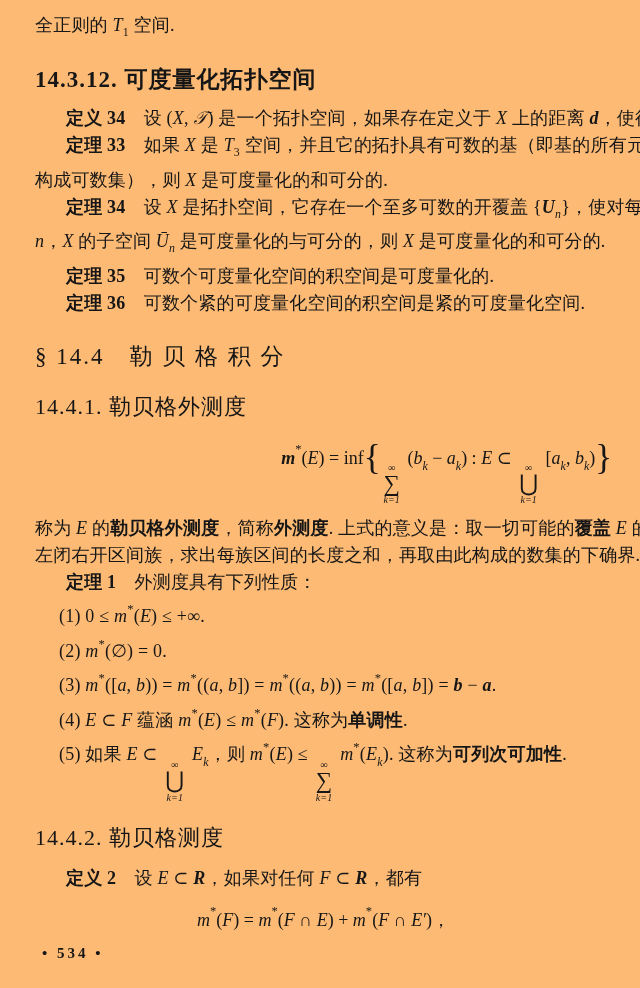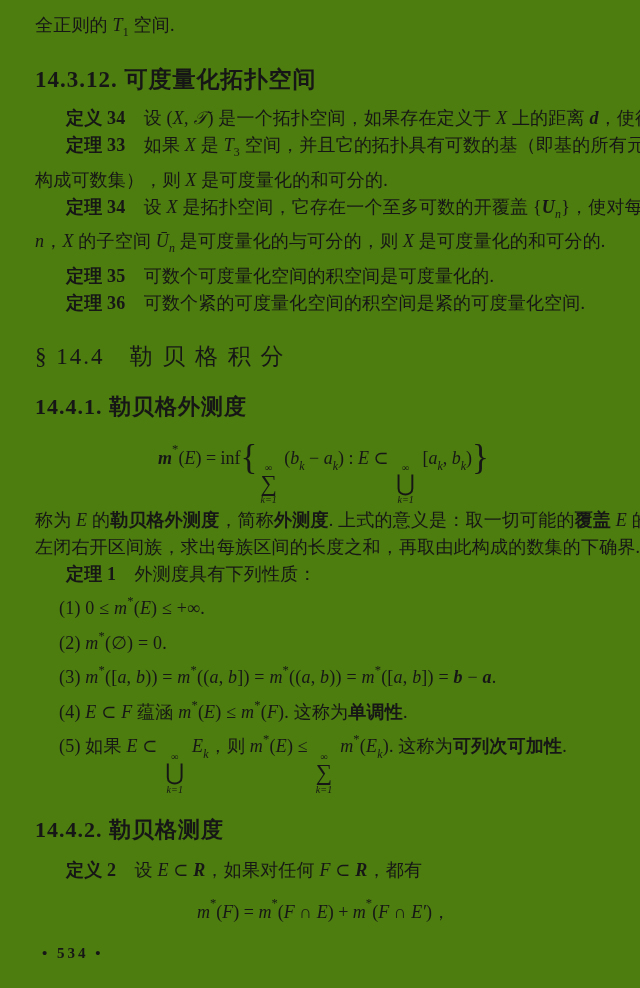--- a/index.html
+++ b/index.html
@@ -4,21 +4,21 @@
 <style>
   html,body{margin:0;padding:0;}
   body{
     background:#e9e9e6;
     font-family:"Liberation Serif","DejaVu Serif",serif;
   }
   .page{
     position:relative;
     width:640px;height:988px;
     box-sizing:border-box;
-    background:#4d7c0f;
+    background:#fdba74;
     color:#161616;
     padding:12px 28px 0 35px;
     overflow:hidden;
   }
   .line{
     font-size:18px;
     line-height:27px;
     letter-spacing:0.2px;
     white-space:nowrap;
   }
@@ -31,32 +31,32 @@
     letter-spacing:1px;
   }
   .section-title{
     font-size:23px;
     font-weight:normal;
     margin:24px 0 16px 0;
     letter-spacing:2px;
   }
   .h-sub{
     font-size:22px;
-    font-weight:700;
+    font-weight:400;
     margin:20px 0 12px 0;
     letter-spacing:1px;
   }
   .formula{
     text-align:center;
     font-size:18px;
     line-height:30px;
     margin:4px 0 6px 0;
     white-space:nowrap;
   }
-  .formula-display{margin:8px 0 2px 0;}
+  .formula-display{margin:8px 0 10px 0;text-align:right;}
   .footer{
     position:absolute;
     left:30px;bottom:26px;
     font-size:15px;
     letter-spacing:3px;
     font-weight:bold;
     margin-left:12px;
   }
   
   .r-b{font-weight:bold;text-align:right;}

